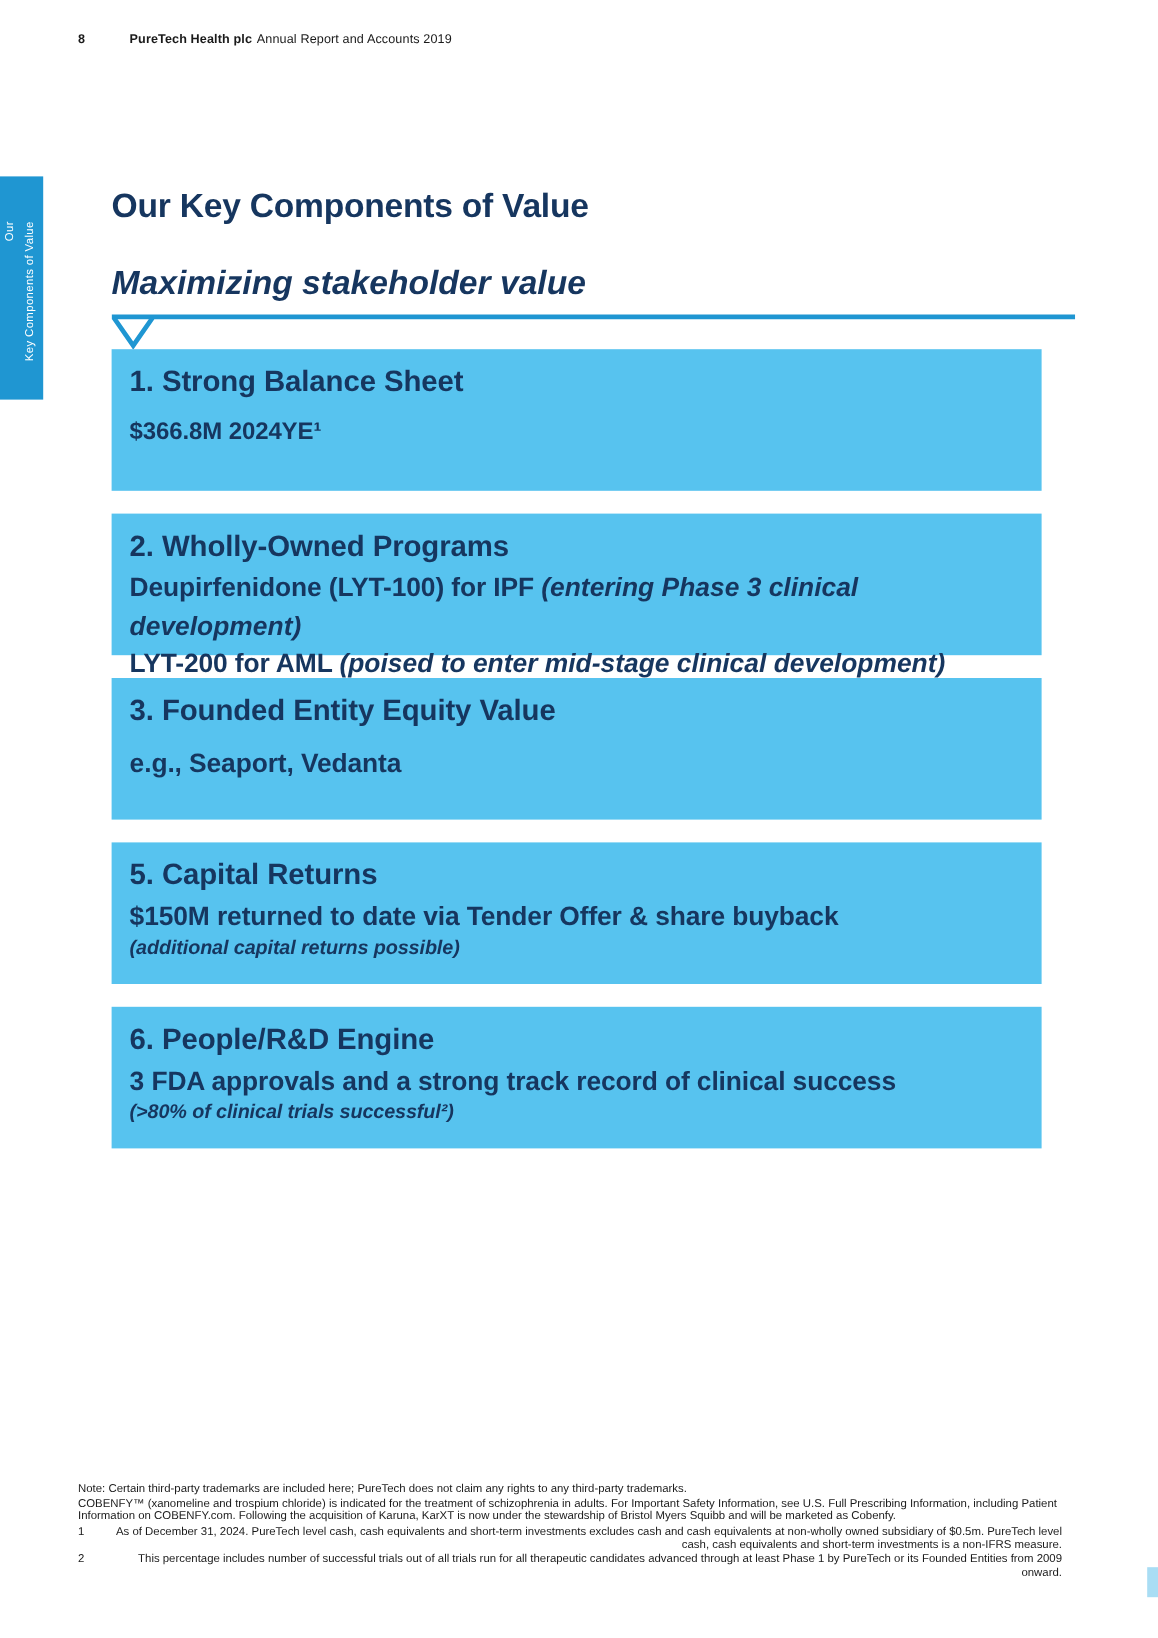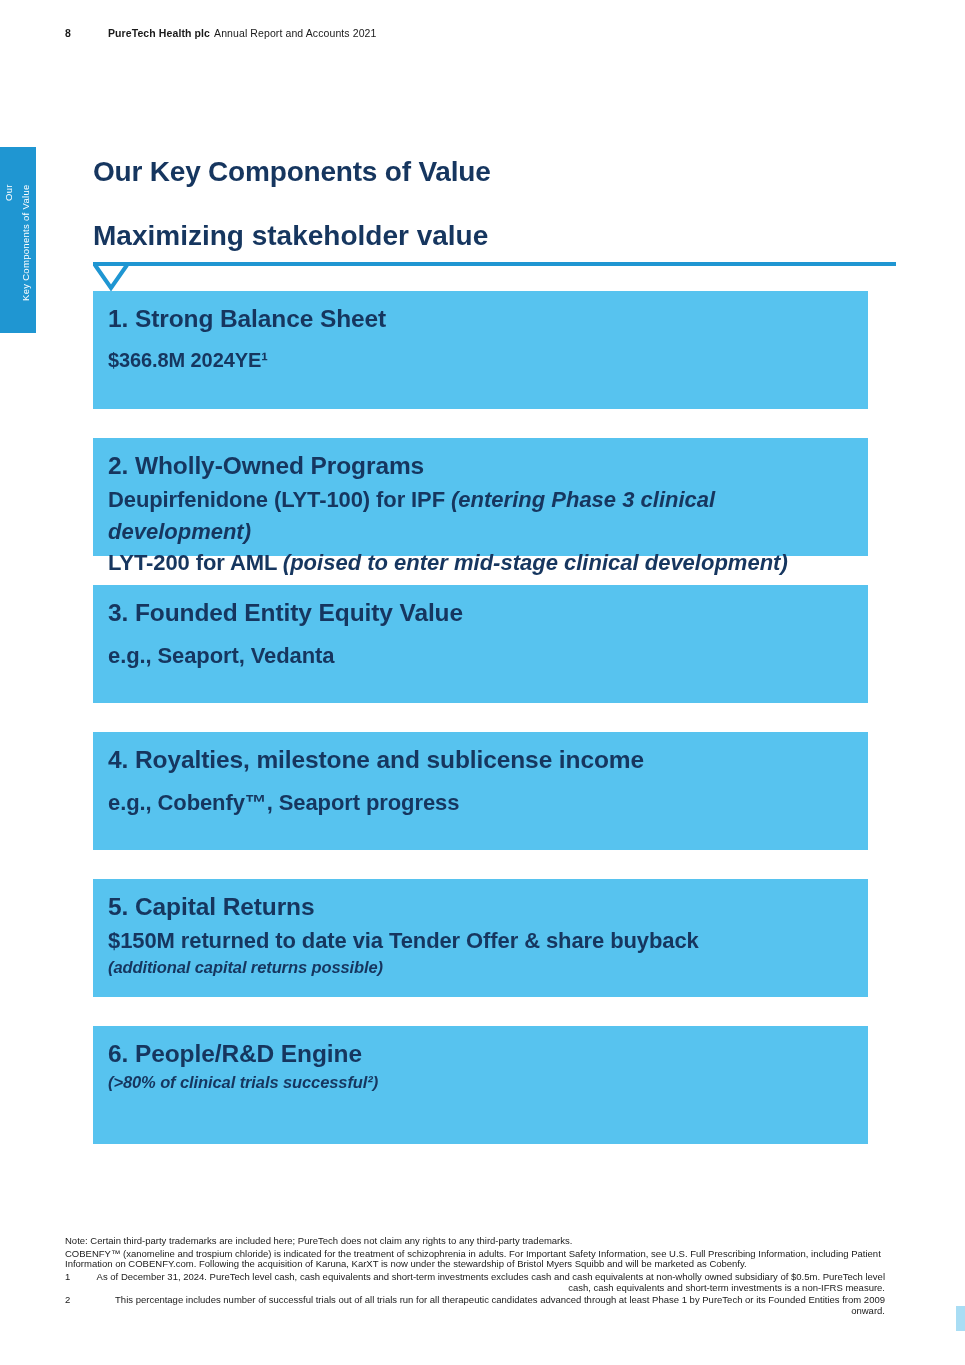--- a/index.html
+++ b/index.html
@@ -35,28 +35,28 @@
     transform:rotate(180deg);
     text-align:end;
     height:142px;margin-top:37px;
     color:#fff;font-size:9.5px;line-height:1.75;letter-spacing:.3px;
     white-space:nowrap;
   }
 
   
   .content{position:absolute;left:65px;top:155px;width:803px;padding-left:28px;}
   .title{font-size:28px;font-weight:700;line-height:1.2;letter-spacing:-.2px;margin-bottom:30px;}
-  .subtitle{font-size:28px;font-weight:700;line-height:1.2;margin-bottom:9px;}
+  .subtitle{font-size:28px;font-weight:700;font-style:italic;line-height:1.2;margin-bottom:9px;}
   .rule{margin-bottom:0;height:30px;}
   .rule svg{display:block;}
   .tick{stroke:var(--accent-blue);}
 
   .value-box{
     background:var(--box-blue);
-    height:118px;margin-bottom:29px;
+    height:118px;margin-bottom:19px;
     padding:14px 20px 0 15px;
     color:var(--navy);
   }
   .box-title{font-size:24.5px;font-weight:700;line-height:1.15;letter-spacing:-.1px;}
   .value-box.one .box-title{margin-bottom:13px;}
   .value-box.two .box-title{margin-bottom:4px;}
   .line{font-size:22px;font-weight:700;line-height:1.42;letter-spacing:-.1px;}
   .line-b{font-weight:700;}
   .line-i{font-size:22px;font-style:italic;font-weight:600;letter-spacing:0;}
   .line.solo-i{font-size:16.5px;font-style:italic;font-weight:600;line-height:1.25;}
@@ -71,21 +71,21 @@
 
   
   .corner-marker{position:absolute;right:0;top:1306px;width:9px;height:25px;background:#a9ddf4;}
 </style>
 </head>
 <body>
 
 <div class="page">
 
   <header class="page-header">
-    <span class="page-num">8</span><span class="pub">PureTech Health plc</span><span class="report">Annual Report and Accounts 2021</span>
+    <span class="page-num">8</span><span class="pub">PureTech Health plc</span><span class="report">Annual Report and Accounts 2019</span>
   </header>
 
   <aside class="side-tab">
     <div class="side-tab-text">
       <div>Our</div>
       <div>Key Components of Value</div>
     </div>
   </aside>
 
   <main class="content">
@@ -109,33 +109,30 @@
       <h3 class="box-title">2. Wholly-Owned Programs</h3>
       <p class="line"><span class="line-b">Deupirfenidone (LYT-100) for IPF </span><span class="line-i">(entering Phase 3 clinical development)</span></p>
       <p class="line"><span class="line-b">LYT-200 for AML </span><span class="line-i">(poised to enter mid-stage clinical development)</span></p>
     </section>
 
     <section class="value-box one">
       <h3 class="box-title">3. Founded Entity Equity Value</h3>
       <p class="line"><span class="line-b">e.g., Seaport, Vedanta</span></p>
     </section>
 
-    <section class="value-box one">
-      <h3 class="box-title">4. Royalties, milestone and sublicense income</h3>
-      <p class="line"><span class="line-b">e.g., Cobenfy™, Seaport progress</span></p>
-    </section>
 
     <section class="value-box two">
       <h3 class="box-title">5. Capital Returns</h3>
       <p class="line"><span class="line-b">$150M returned to date via Tender Offer &amp; share buyback</span></p>
       <p class="line solo-i"><span>(additional capital returns possible)</span></p>
     </section>
 
     <section class="value-box two">
       <h3 class="box-title">6. People/R&amp;D Engine</h3>
+      <p class="line"><span class="line-b">3 FDA approvals and a strong track record of clinical success</span></p>
       <p class="line solo-i"><span>(&gt;80% of clinical trials successful²)</span></p>
     </section>
 
   </main>
 
   <footer class="notes">
     <p>Note: Certain third-party trademarks are included here; PureTech does not claim any rights to any third-party trademarks.</p>
     <p>COBENFY™ (xanomeline and trospium chloride) is indicated for the treatment of schizophrenia in adults. For Important Safety Information, see U.S. Full Prescribing Information, including Patient Information on COBENFY.com. Following the acquisition of Karuna, KarXT is now under the stewardship of Bristol Myers Squibb and will be marketed as Cobenfy.</p>
     <div class="fn">
       <span class="fn-marker">1</span>

